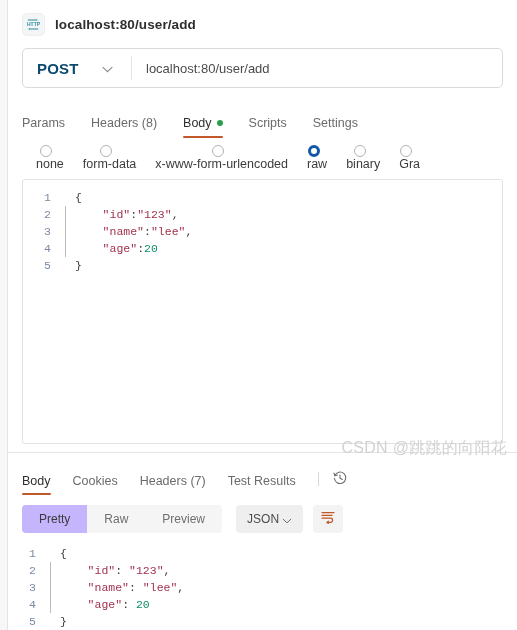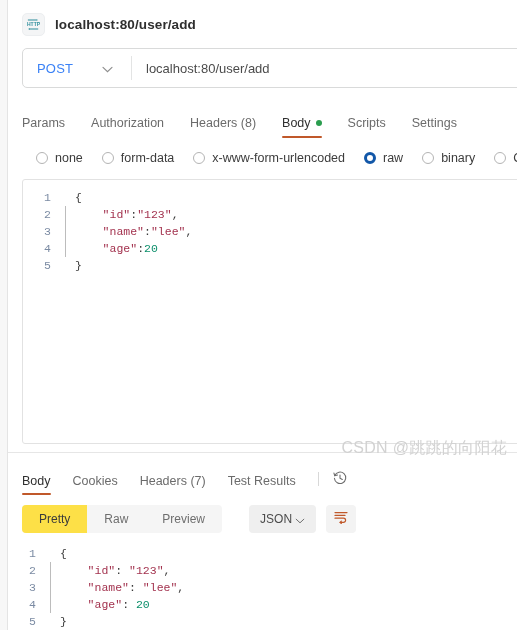--- a/index.html
+++ b/index.html
@@ -55,21 +55,21 @@
     background: #fff;
     overflow: hidden;
   }
   .method-box {
     width: 108px; height: 100%;
     display: flex; align-items: center;
     padding-left: 14px;
     position: relative;
     flex: 0 0 108px;
   }
-  .method-label { font-size: 13px; color: #3b82f6; font-weight: normal; letter-spacing:.2px; }
+  .method-label { font-size: 15px; color: #0c4a6e; font-weight: bold; letter-spacing:.2px; }
   .method-caret { position:absolute; right: 18px; top: 50%; transform: translateY(-50%); }
   .method-sep { width:1px; height: 24px; background: #e3e4e4; flex:0 0 1px;}
   .url-input {
     flex: 1 1 auto; height: 100%;
     border: 0; outline: none;
     padding-left: 14px;
     font-size: 13px;
     color: #4b4b4b;
     background: transparent;
     font-family: "Liberation Sans", sans-serif;
@@ -103,21 +103,21 @@
 
   
   .radio-row {
     display: flex; align-items: center;
     padding: 0 8px 0 28px;
     height: 30px; flex: 0 0 30px;
     margin-top: 5px;
     white-space: nowrap;
     overflow: hidden;
   }
-  .radio-item { display: flex; align-items: center; margin-right: 19px; }
+  .radio-item { display: flex; align-items: center; margin-right: 19px; flex-direction: column; }
   .radio-circle {
     width: 12px; height: 12px;
     border: 1.4px solid #b4b4b4; border-radius: 50%;
     margin-right: 7px; flex: 0 0 12px;
     background: #fff;
   }
   .radio-item.checked .radio-circle {
     border-color: #1257a8; border-width: 3.4px;
   }
   .radio-label { font-size: 12.5px; color: #3c3c3c; }
@@ -181,26 +181,26 @@
   .segmented {
     display: flex; align-items: center;
     background: #f5f5f5; border-radius: 4px;
     height: 28px; overflow: hidden;
   }
   .seg {
     font-size: 12px; color: #6e6e6e;
     padding: 0 17px; height: 28px;
     display: flex; align-items: center;
   }
-  .seg.active { background: #fde047; color: #3b3b3b; }
+  .seg.active { background: #c4b5fd; color: #3b3b3b; }
   .fmt-select {
     display:flex; align-items:center; gap: 3px;
     background: #efefef; border-radius: 4px;
     height: 28px; padding: 0 11px;
-    margin-left: 27px;
+    margin-left: 14px;
   }
   .fmt-select-label { font-size: 12px; color:#4b4b4b; }
   .wrap-btn {
     width: 30px; height: 28px;
     background:#f3f3f3; border-radius: 4px;
     margin-left: 10px;
     display:flex; align-items:center; justify-content:center;
   }
 
   
@@ -248,23 +248,20 @@
           </span>
         </div>
         <div class="method-sep"></div>
         <input class="url-input" type="text" value="localhost:80/user/add" style="">
       </div>
     </div>
 
     <div class="req-tabs">
       <div class="tab">
           <span>Params</span>
-        </div>
-      <div class="tab">
-          <span>Authorization</span>
         </div>
       <div class="tab">
           <span>Headers (8)</span>
         </div>
       <div class="tab active">
         <span>Body</span>
         <span class="dot-green"></span>
       </div>
       <div class="tab">
           <span>Scripts</span>

